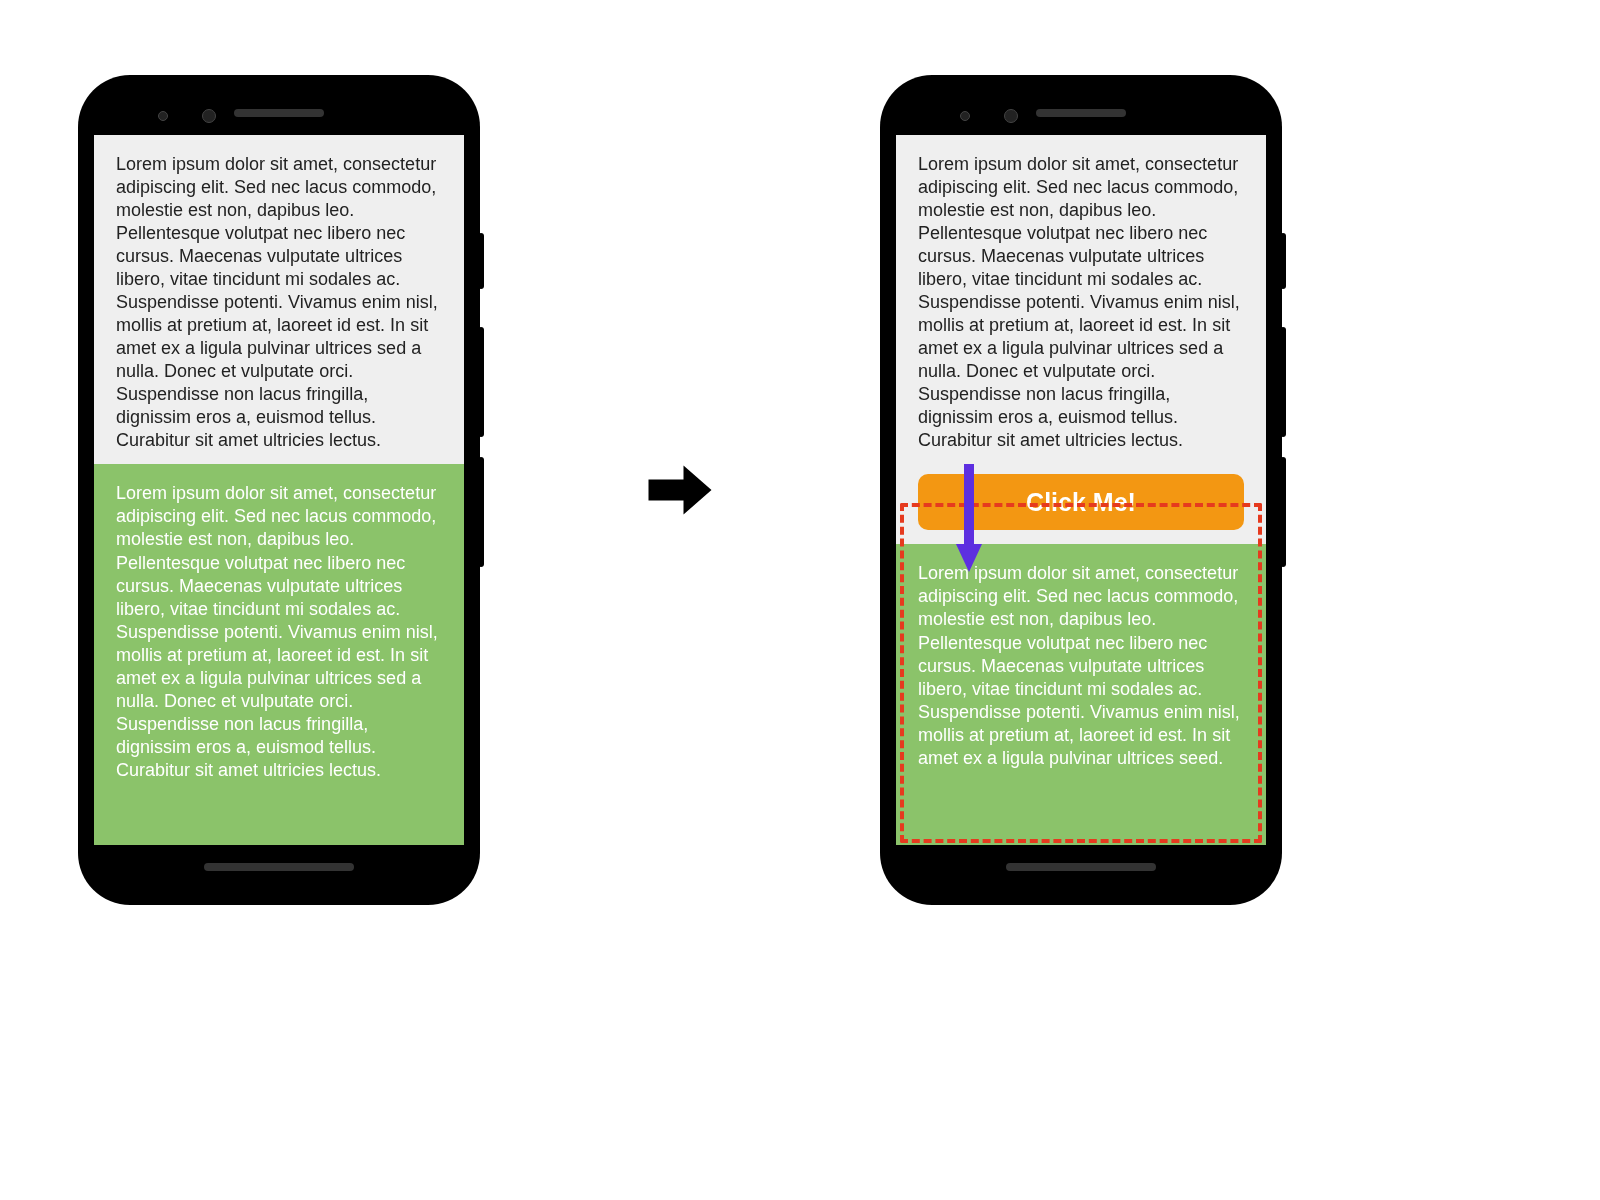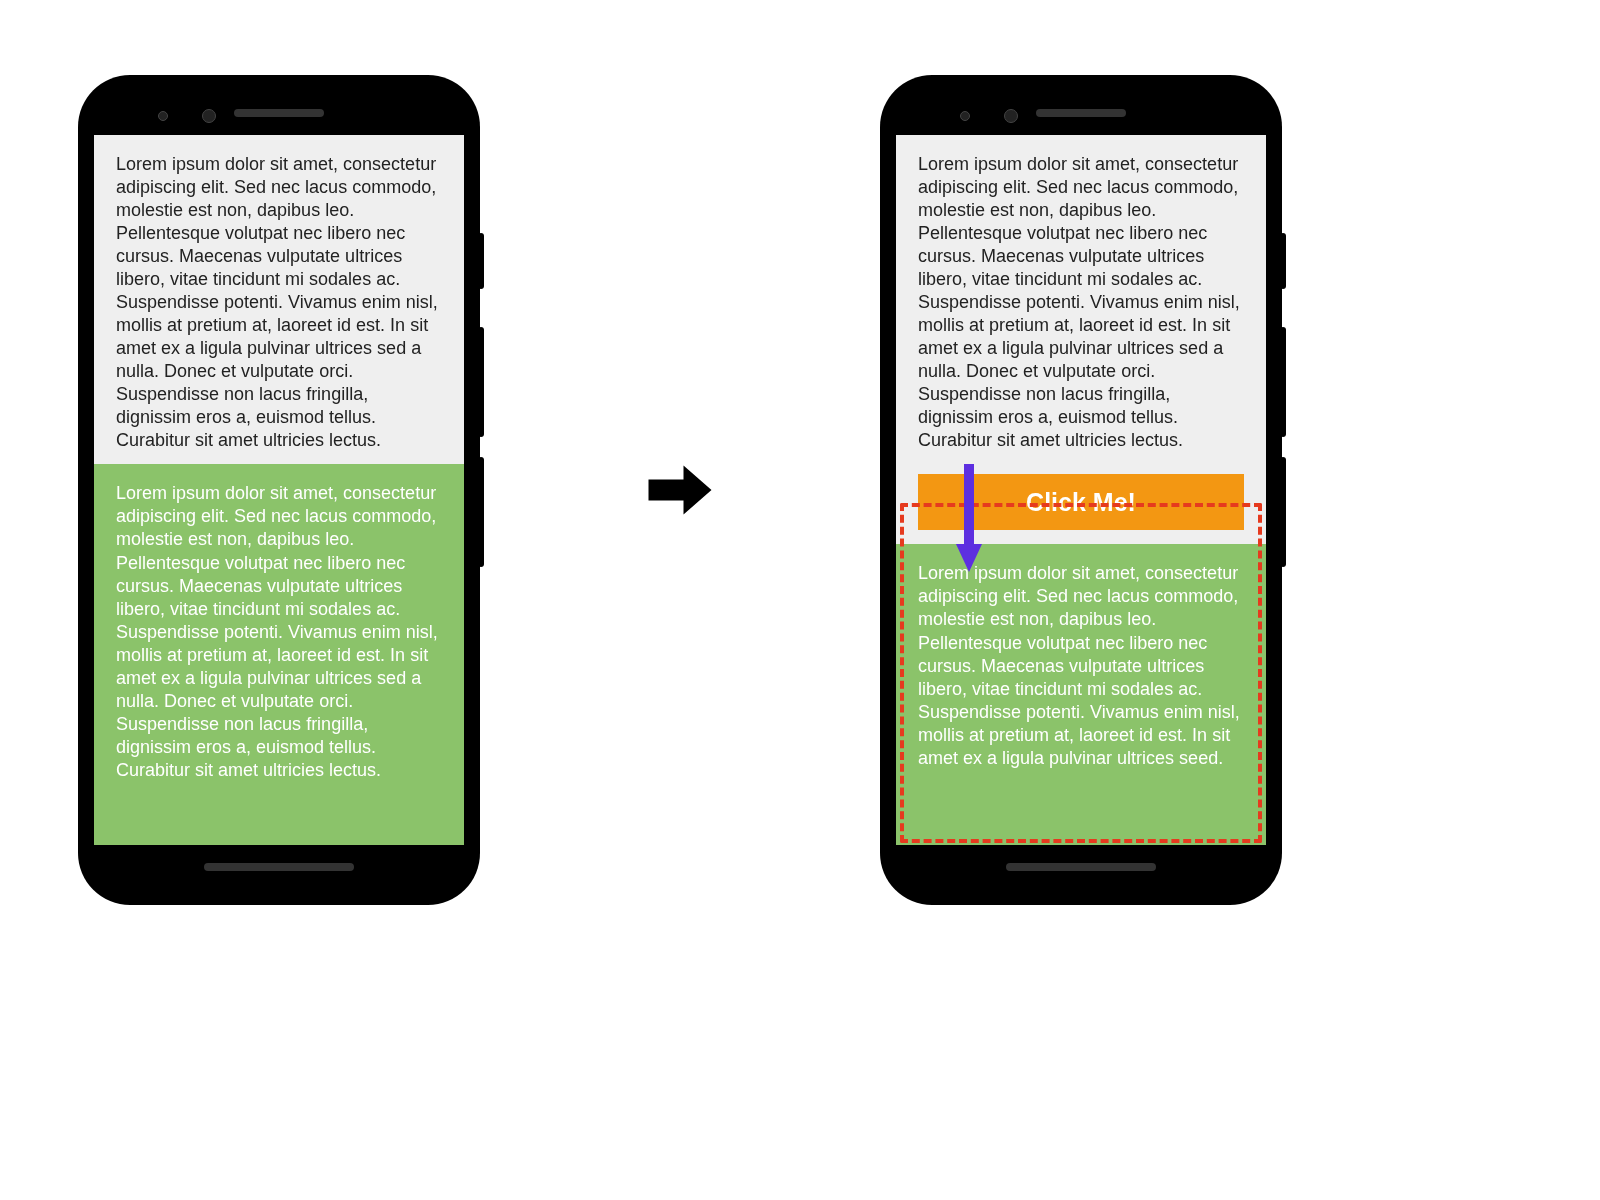--- a/index.html
+++ b/index.html
@@ -124,21 +124,21 @@
       background: #efefef;
       padding: 10px 22px 14px 22px;
       position: relative;
     }
     .click-btn {
       background: #f39712;
       color: #fff;
       font-weight: bold;
       font-size: 25px;
       height: 56px;
-      border-radius: 0;
+      border-radius: 10px;
       display: flex;
       align-items: center;
       justify-content: center;
       width: 100%;
       cursor: pointer;
       font-family: Arial, Helvetica, sans-serif;
     }
     .dashed-box {
       position: absolute;
       border: 4px dashed #e63a1e;

